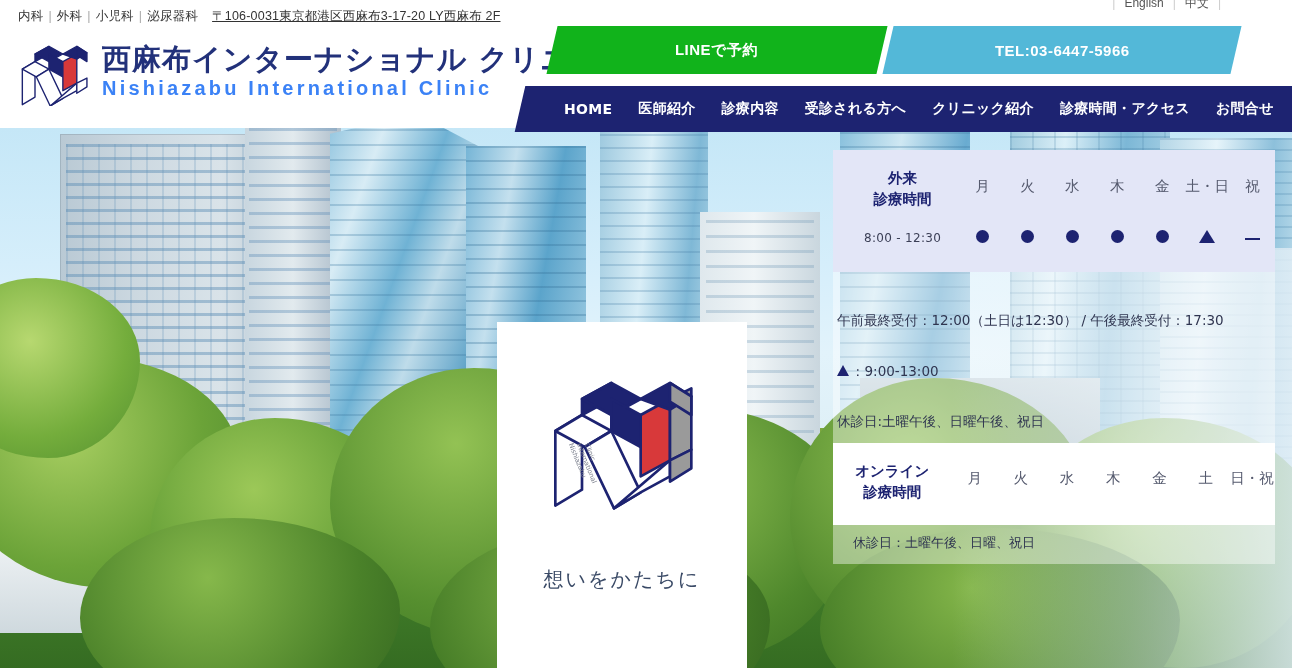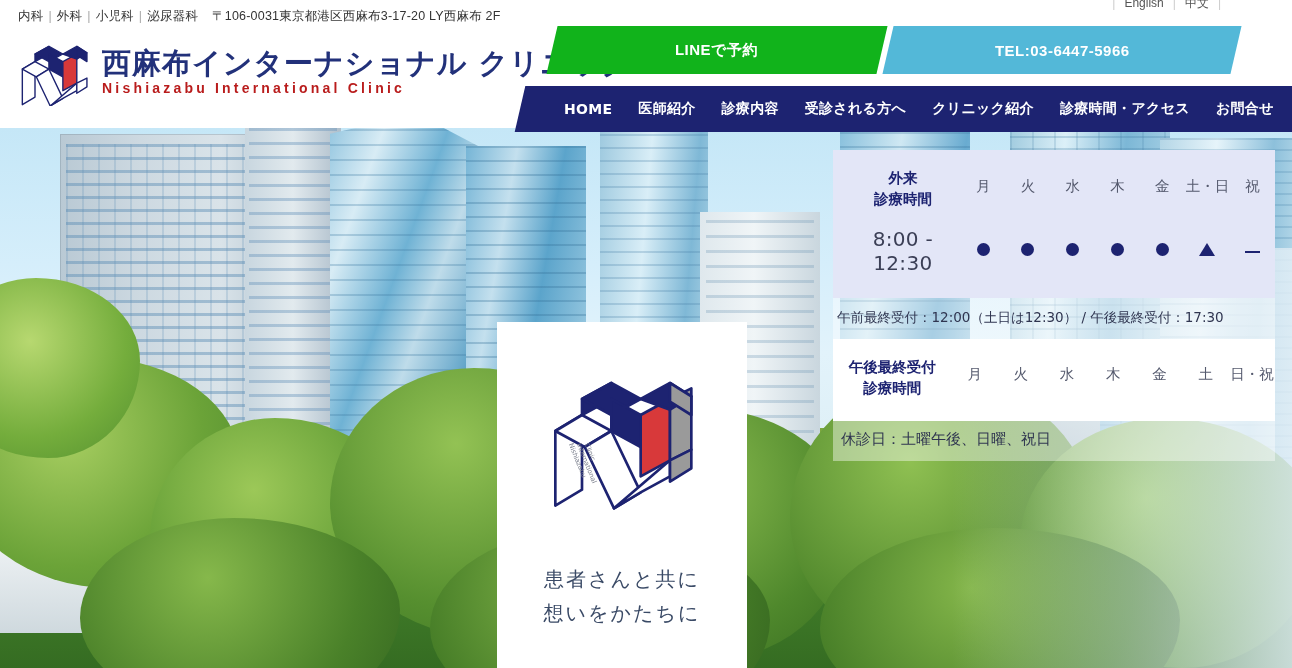--- a/index.html
+++ b/index.html
@@ -75,32 +75,32 @@
   .foliage { position:absolute; left:0; bottom:0; width:1292px; height:330px; }
   .blob { position:absolute; border-radius:48% 52% 46% 54% / 50% 46% 54% 50%; }
   .haze-r { position:absolute; right:0; top:120px; width:340px; height:420px;
     background: linear-gradient(270deg, rgba(225,238,246,.85), rgba(225,238,246,0)); }
 
   
   .topbar { position:absolute; left:0; top:0; width:1292px; height:128px; background:#ffffff; z-index:5; }
   .meta-line { position:absolute; left:18px; top:8px; font-size:12.5px; color:#333; letter-spacing:.2px; white-space:nowrap; }
   .meta-line .dept { color:#333;font-family:Liberation Mono, monospace; }
   .meta-line .sep { color:#aaa; margin:0 5px; }
-  .meta-line .addr { margin-left:14px; color:#333; }
+  .meta-line .addr { margin-left:14px; color:#333;text-decoration:underline; }
   .lang { position:absolute; right:62px; top:-5px; font-size:12px; color:#555; white-space:nowrap; }
   .lang .bar { color:#ccc; margin:0 9px; }
   .lang a { color:#555; text-decoration:none; }
 
   
   .logo-wrap { position:absolute; left:16px; top:40px; display:flex; align-items:center; gap:10px; }
   .logo-mark { width:76px; height:66px; flex:0 0 auto; }
   .logo-text { display:flex; flex-direction:column; justify-content:center; }
   .logo-jp { font-size:29px; font-weight:700; color:#22317a; letter-spacing:1px; line-height:1.02;
              font-family:"DejaVu Sans","Liberation Sans",sans-serif; }
-  .logo-en { font-size:14px; font-weight:700; color:#b91c1c; letter-spacing:3.2px; line-height:1.25; margin-top:1px; }
+  .logo-en { font-size:20px; font-weight:700; color:#3b82f6; letter-spacing:3.2px; line-height:1.25; margin-top:1px; }
 
   
   .cta-row { position:absolute; left:552px; top:26px; height:48px; z-index:6; display:flex; }
   .cta { height:48px; display:flex; align-items:center; justify-content:center;
          color:#fff; font-size:15px; font-weight:700; letter-spacing:.5px;
          transform: skewX(-13deg); }
   .cta > span { transform: skewX(13deg); display:block; }
   .cta-line { width:330px; background:#11b31b; margin-right:6px; }
   .cta-tel  { width:348px; background:#53b8d8; }
 
@@ -125,31 +125,31 @@
                 background: rgba(255,255,255,0.42); padding:0; }
   .panel-a { background:#e3e6f7; padding:12px 0 14px 12px; }
   .panel-b { background:#ffffff; padding:12px 0 14px 0; }
   table.sched { width:100%; border-collapse:collapse; }
   table.sched th, table.sched td { text-align:center; vertical-align:middle;
       font-size:14.5px; color:#3b3f56; font-weight:400; padding:0;
       font-family:"DejaVu Sans","Liberation Sans",sans-serif; }
   table.sched th.corner { width:118px; font-weight:700; color:#1d2371; font-size:14.5px;
       line-height:1.45; padding:6px 0 8px 0; }
   table.sched th.day { width:46px; color:#555a6e; font-weight:400; padding-bottom:8px; font-size:14.5px; }
-  table.sched td.time { width:118px; text-align:center; color:#3b3f56; font-size:20px;
+  table.sched td.time { width:118px; text-align:center; color:#3b3f56; font-size:12px;
       padding:9px 0; letter-spacing:.3px; }
   table.sched td.cell { height:40px; }
   .dot { display:inline-block; width:13px; height:13px; border-radius:50%; background:#1d2371; }
   .tri { display:inline-block; width:0; height:0; border-left:8px solid transparent;
          border-right:8px solid transparent; border-bottom:13px solid #1d2371; }
   .dash { display:inline-block; width:15px; height:2px; background:#1d2371; vertical-align:middle; }
   .notes { padding:9px 0 10px 4px; font-size:13.5px; line-height:1.6; color:#2f3550;
            font-family:"DejaVu Sans","Liberation Sans",sans-serif; }
-  .notes .note-line { white-space:nowrap; }
-  .notes-b { padding:9px 0 12px 8px; font-size:15px; color:#2f3550;
+  .notes .note-line { white-space:nowrap;margin-top:29px; }
+  .notes-b { padding:9px 0 12px 20px; font-size:13px; color:#2f3550;
              font-family:"DejaVu Sans","Liberation Sans",sans-serif; }
   .tri-inline { display:inline-block; width:0; height:0; border-left:6px solid transparent;
          border-right:6px solid transparent; border-bottom:11px solid #1d2371; margin-right:2px; }
 </style>
 </head>
 <body>
 
 <div id="page">
 
   <div class="hero-photo">
@@ -256,21 +256,20 @@
           <polygon points="96,68 112,60 112,74 96,84" fill="#9a9a9a"></polygon>
         </g>
         <g fill="#7a7f8c" font-size="5" font-family="DejaVu Sans, sans-serif">
           <text transform="translate(20,56) rotate(68)">Nishiazabu</text>
           <text transform="translate(26,56) rotate(68)">International</text>
           <text transform="translate(32,56) rotate(68)">Clinic</text>
         </g>
       </svg>
     </span>
     <div class="card-tag">
-      <div>患者さんと共に</div>
       <div>想いをかたちに</div>
     </div>
   </div>
 
   <div class="sched-wrap">
 
     <div class="panel-a">
       <table class="sched">
         <thead>
           <tr>
@@ -297,28 +296,30 @@
             <td class="cell"><span class="dot"></span></td>
             <td class="cell"><span class="tri"></span></td>
             <td class="cell"><span class="dash"></span></td>
           </tr>
         </tbody>
       </table>
     </div>
 
     <div class="notes">
       <div class="note-line">午前最終受付：12:00（土日は12:30） / 午後最終受付：17:30</div>
+      <div class="note-line"><span class="tri-inline"></span><span>：9:00-13:00</span></div>
+      <div class="note-line">休診日:土曜午後、日曜午後、祝日</div>
     </div>
 
     <div class="panel-b">
       <table class="sched">
         <thead>
           <tr>
             <th class="corner">
-              <div>午後最終受付</div>
+              <div>オンライン</div>
               <div>診療時間</div>
             </th>
             <th class="day">月</th>
             <th class="day">火</th>
             <th class="day">水</th>
             <th class="day">木</th>
             <th class="day">金</th>
             <th class="day">土</th>
             <th class="day">日・祝</th>
           </tr>

